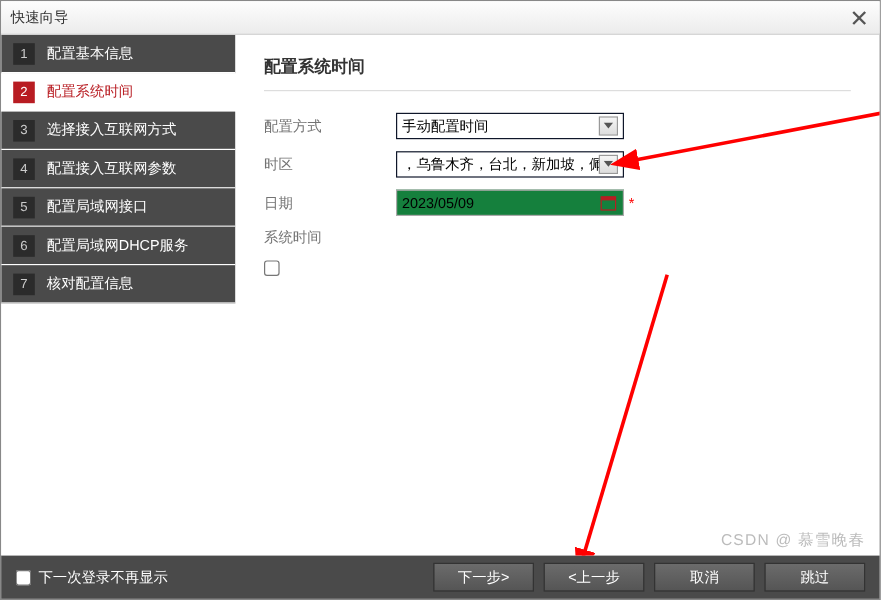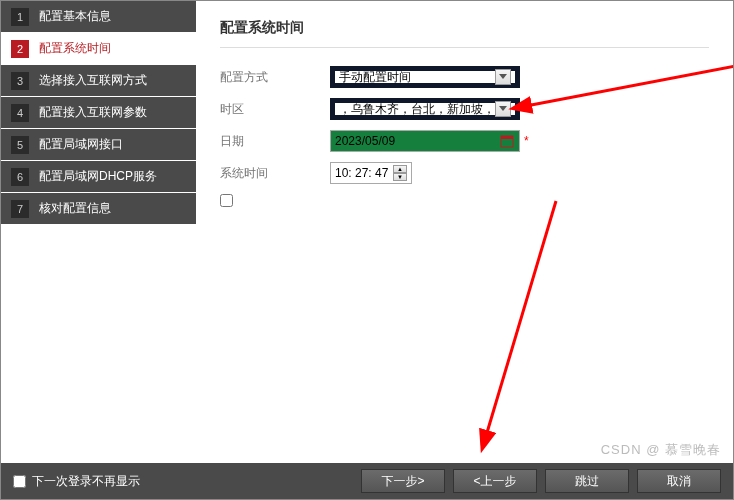--- a/index.html
+++ b/index.html
@@ -11,21 +11,21 @@
 .body { flex: 1; display: flex; overflow: hidden; }
 .sidebar { width: 195px; background: #fff; }
 .sidebar-item { display: flex; align-items: center; height: 32px; padding-left: 10px; background: #4a4a4a; color: #fff; border-bottom: 1px solid #fff; cursor: pointer; }
 .sidebar-item.active { background: #fff; color: #b81c22; }
 .sidebar-item .num { width: 18px; height: 18px; background: #2b2b2b; color: #ccc; display: flex; align-items: center; justify-content: center; font-size: 11px; margin-right: 10px; }
 .sidebar-item.active .num { background: #b81c22; color: #fff; }
 .main { flex: 1; padding: 18px 24px; position: relative; }
 .page-title { font-size: 14px; font-weight: bold; color: #333; padding-bottom: 10px; border-bottom: 1px solid #ddd; margin-bottom: 18px; }
 .form-row { display: flex; align-items: center; margin-bottom: 10px; }
 .form-label { width: 110px; color: #737373; }
-.select-box { width: 190px; height: 22px; border: 5px solid #0f172a; background: #fff; display: flex; align-items: center; padding: 0 4px; position: relative; cursor: pointer; }
+.select-box { width: 190px; height: 22px; border: 1px solid #0f172a; background: #fff; display: flex; align-items: center; padding: 0 4px; position: relative; cursor: pointer; }
 .select-box .val { flex: 1; white-space: nowrap; overflow: hidden; }
 .select-box .caret { width: 16px; height: 16px; background: linear-gradient(#f5f5f5,#ddd); border: 1px solid #999; display: flex; align-items: center; justify-content: center; }
 .date-box { width: 190px; height: 22px; border: 1px solid #a9a9a9; background: #15803d; display: flex; align-items: center; padding: 0 4px; cursor: pointer; }
 .date-box .val { flex: 1; }
 .date-box .cal { width: 16px; height: 16px; display: flex; align-items: center; justify-content: center; color: #b81c22; }
 .asterisk { color: #f00; margin-left: 4px; }
 .time-box { width: 82px; height: 22px; border: 1px solid #a9a9a9; background: #fff; display: flex; align-items: center; padding: 0 4px; }
 .time-box .val { flex: 1; }
 .time-box .spin { width: 14px; display: flex; flex-direction: column; }
 .time-box .spin div { height: 8px; background: linear-gradient(#f5f5f5,#ddd); border: 1px solid #999; display:flex; align-items:center; justify-content:center; font-size:6px; cursor:pointer; }
@@ -36,20 +36,29 @@
 .footer .left input { margin-right: 6px; }
 .footer button { width: 84px; height: 24px; background: linear-gradient(#6b6b6b,#555); color: #fff; border: 1px solid #333; cursor: pointer; font-size: 12px; }
 .arrow { position: absolute; pointer-events: none; }
 .arrow svg { overflow: visible; }
 .watermark { position: absolute; right: 12px; bottom: 40px; color: rgba(120,120,120,0.5); font-size: 13px; letter-spacing: 1px; }
 </style>
 </head>
 <body>
 
 <div class="dialog">
+  <div class="titlebar">
+    <span class="title">快速向导</span>
+    <span class="close">
+      <svg width="12" height="12" viewBox="0 0 12 12">
+          <line x1="1" y1="1" x2="11" y2="11" stroke="#555" stroke-width="2"></line>
+          <line x1="11" y1="1" x2="1" y2="11" stroke="#555" stroke-width="2"></line>
+        </svg>
+    </span>
+  </div>
 
   <div class="body">
     <div class="sidebar">
       <div class="sidebar-item">
           <span class="num">1</span>
           <span>配置基本信息</span>
         </div>
       <div class="sidebar-item active">
           <span class="num">2</span>
           <span>配置系统时间</span>
@@ -112,27 +121,20 @@
                 <rect x="1" y="2" width="12" height="11" fill="none" stroke="#b81c22" stroke-width="1"></rect>
                 <rect x="1" y="2" width="12" height="3" fill="#b81c22"></rect>
               </svg>
           </span>
         </div>
         <span class="asterisk">*</span>
       </div>
 
       <div class="form-row">
         <div class="form-label">系统时间</div>
-        <div class="time-box">
-          <span class="val">10: 27: 47</span>
-          <span class="spin">
-            <div>▲</div>
-            <div>▼</div>
-          </span>
-        </div>
       </div>
 
       <div class="checkbox-row">
         <input type="checkbox" style="">
       </div>
 
       <div class="arrow" style="left:320px; top:60px;">
         <svg width="230" height="80">
             <defs>
               <marker id="ah1" markerWidth="10" markerHeight="10" refX="2" refY="3" orient="auto">
@@ -155,18 +157,18 @@
     </div>
   </div>
 
   <div class="footer">
     <div class="left">
       <input type="checkbox" style="">
       <span>下一次登录不再显示</span>
     </div>
     <button>下一步&gt;</button>
     <button>&lt;上一步</button>
+    <button>取消</button>
     <button>跳过</button>
-    <button>取消</button>
   </div>
 
   <div class="watermark">CSDN @ 慕雪晚春</div>
 </div>
 
 </body></html>

